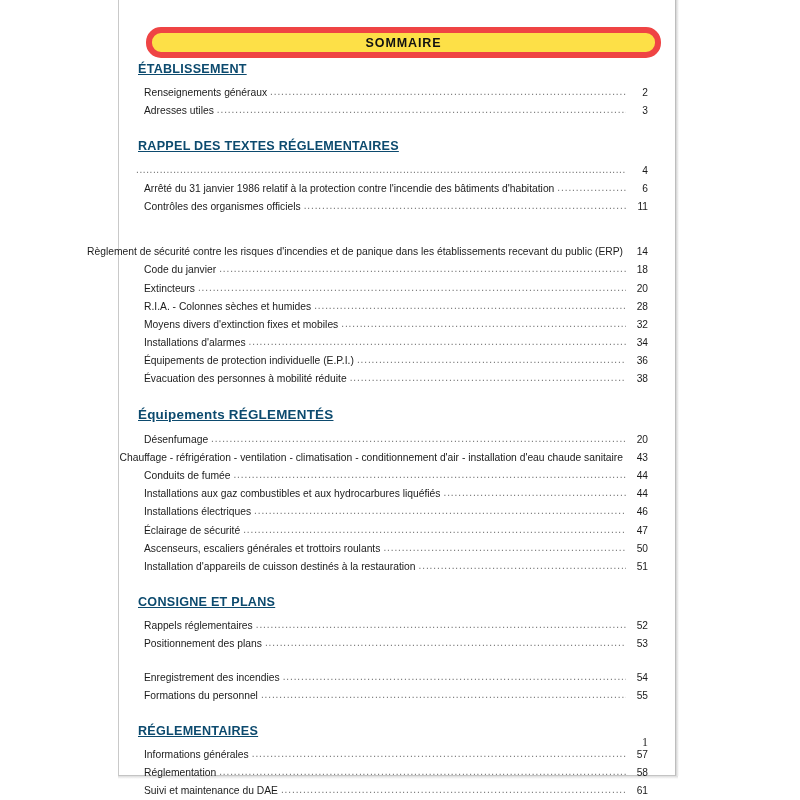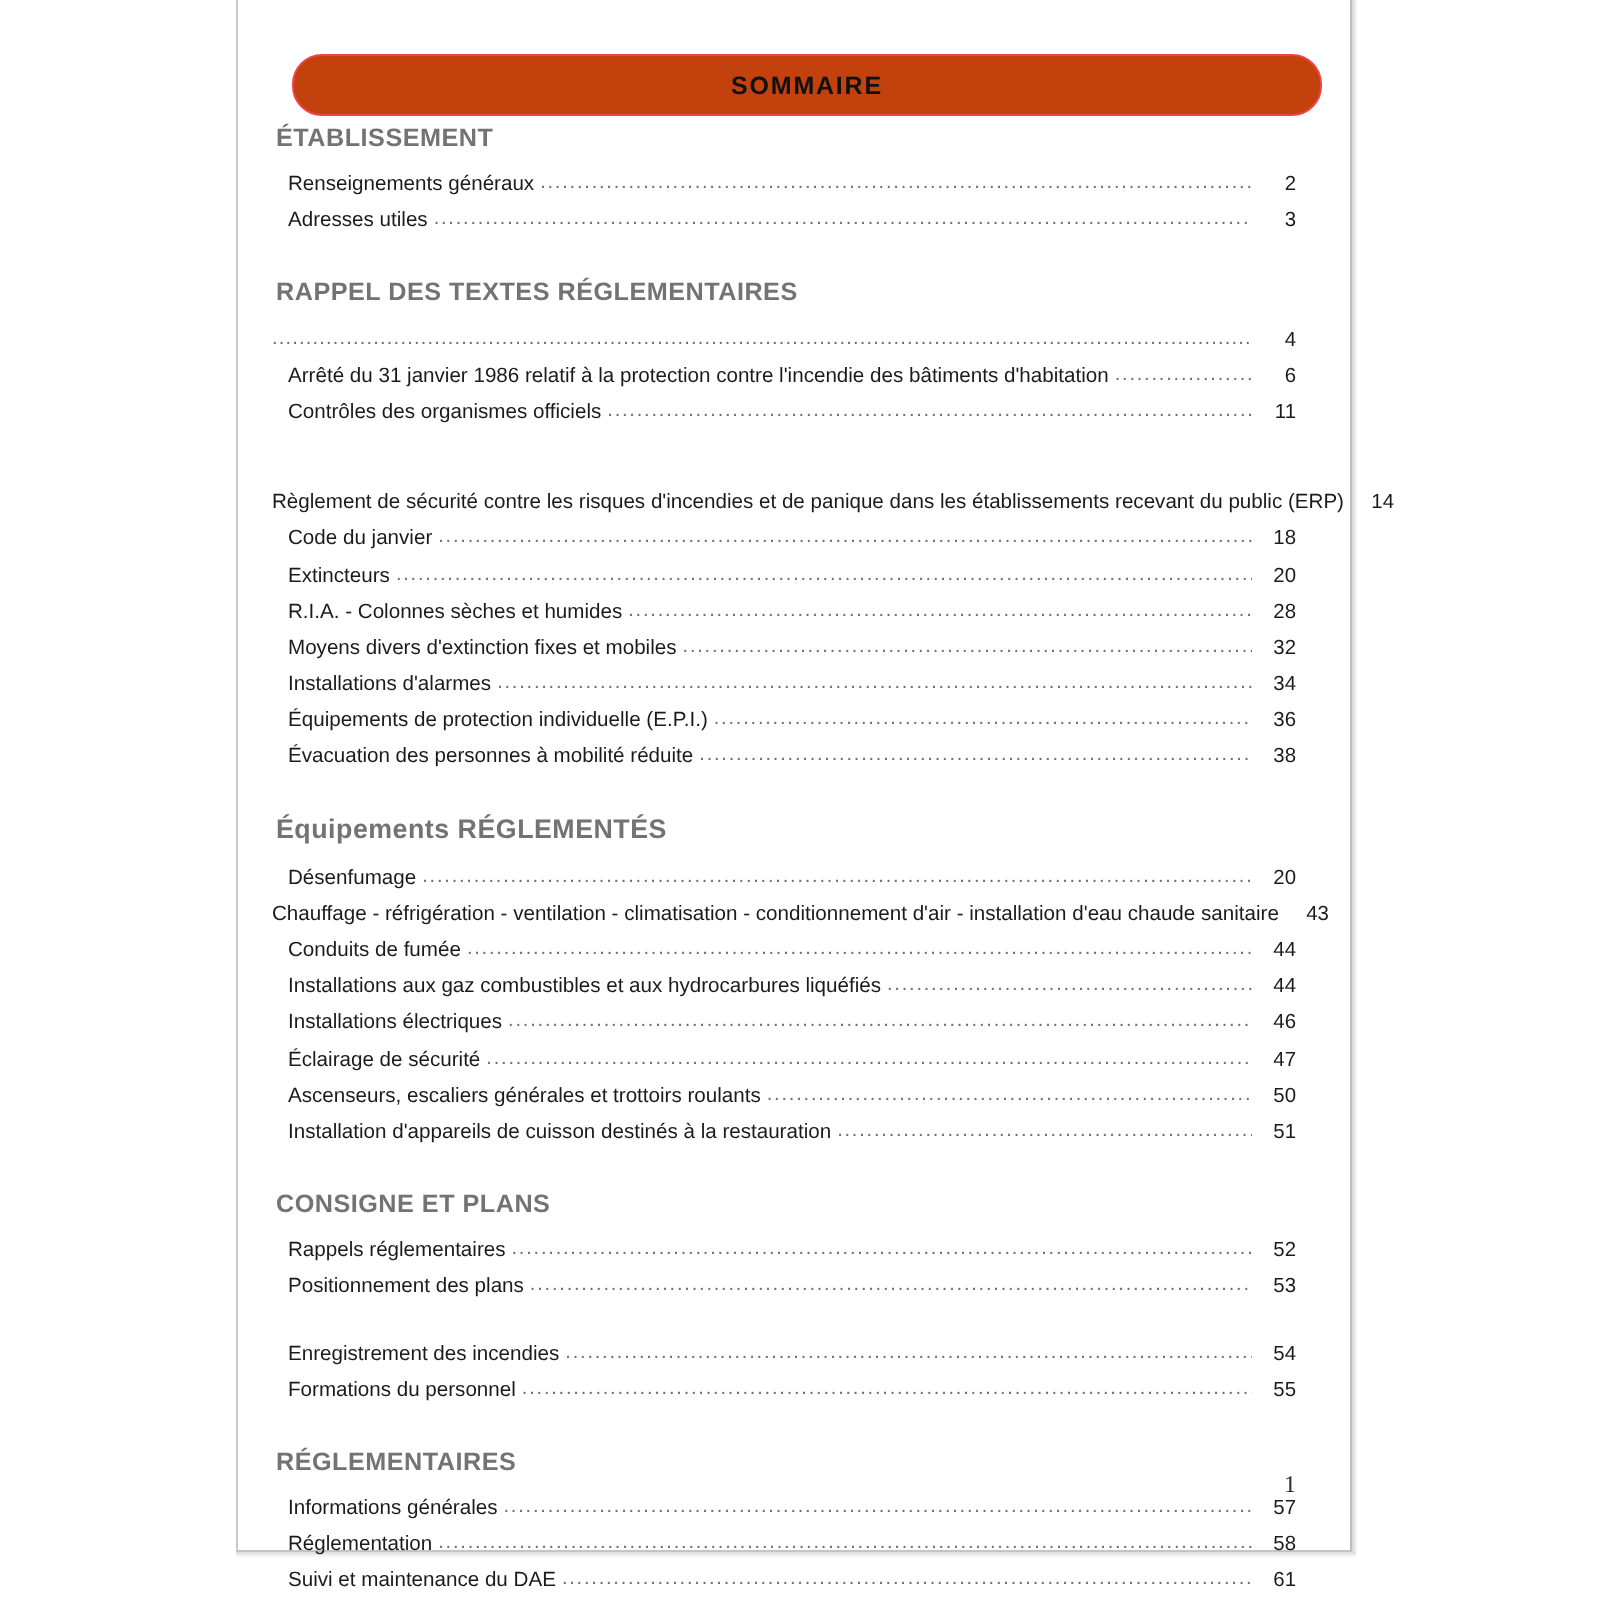--- a/index.html
+++ b/index.html
@@ -58,27 +58,27 @@
     height: 776px;
   }
 
   
   .title-box {
     position: absolute;
     left: 10px;
     top: 27px;
     width: 515px;
     height: 31px;
-    border: 1px solid #ef4444;
+    border: 6px solid #ef4444;
     border-radius: 15px;
     box-sizing: border-box;
     display: flex;
     align-items: center;
     justify-content: center;
-    background: #c2410c;
+    background: #fde047;
   }
   .title-box .title-text {
     font-size: 12.5px;
     font-weight: bold;
     letter-spacing: 0.9px;
     color: #111111;
   }
 
   .toc {
     position: absolute;
@@ -86,23 +86,24 @@
     top: 62px;
     width: 512px;
   }
 
   .section {
     margin: 0;
   }
 
   .section-head {
     font-weight: bold;
-    color: #737373;
+    color: #0c4a6e;
     letter-spacing: 0.25px;
     white-space: nowrap;
+    text-decoration: underline;
   }
   .section-head.caps {
     font-size: 12.6px;
     padding-left: 2px;
   }
   .section-head.mixed {
     font-size: 13.4px;
     padding-left: 2px;
   }
 
@@ -112,20 +113,21 @@
   .head-gap { height: 6px; }
 
   .entry {
     display: flex;
     align-items: flex-end;
     font-size: 10.3px;
     color: #1b1b1b;
     line-height: 15px;
     height: 18.2px;
     white-space: nowrap;
+    justify-content: flex-end;
   }
   .entry .e-label {
     flex: 0 0 auto;
     padding-right: 3px;
   }
   .entry .e-dots {
     flex: 1 1 auto;
     overflow: hidden;
     white-space: nowrap;
     color: #6f6f6f;

